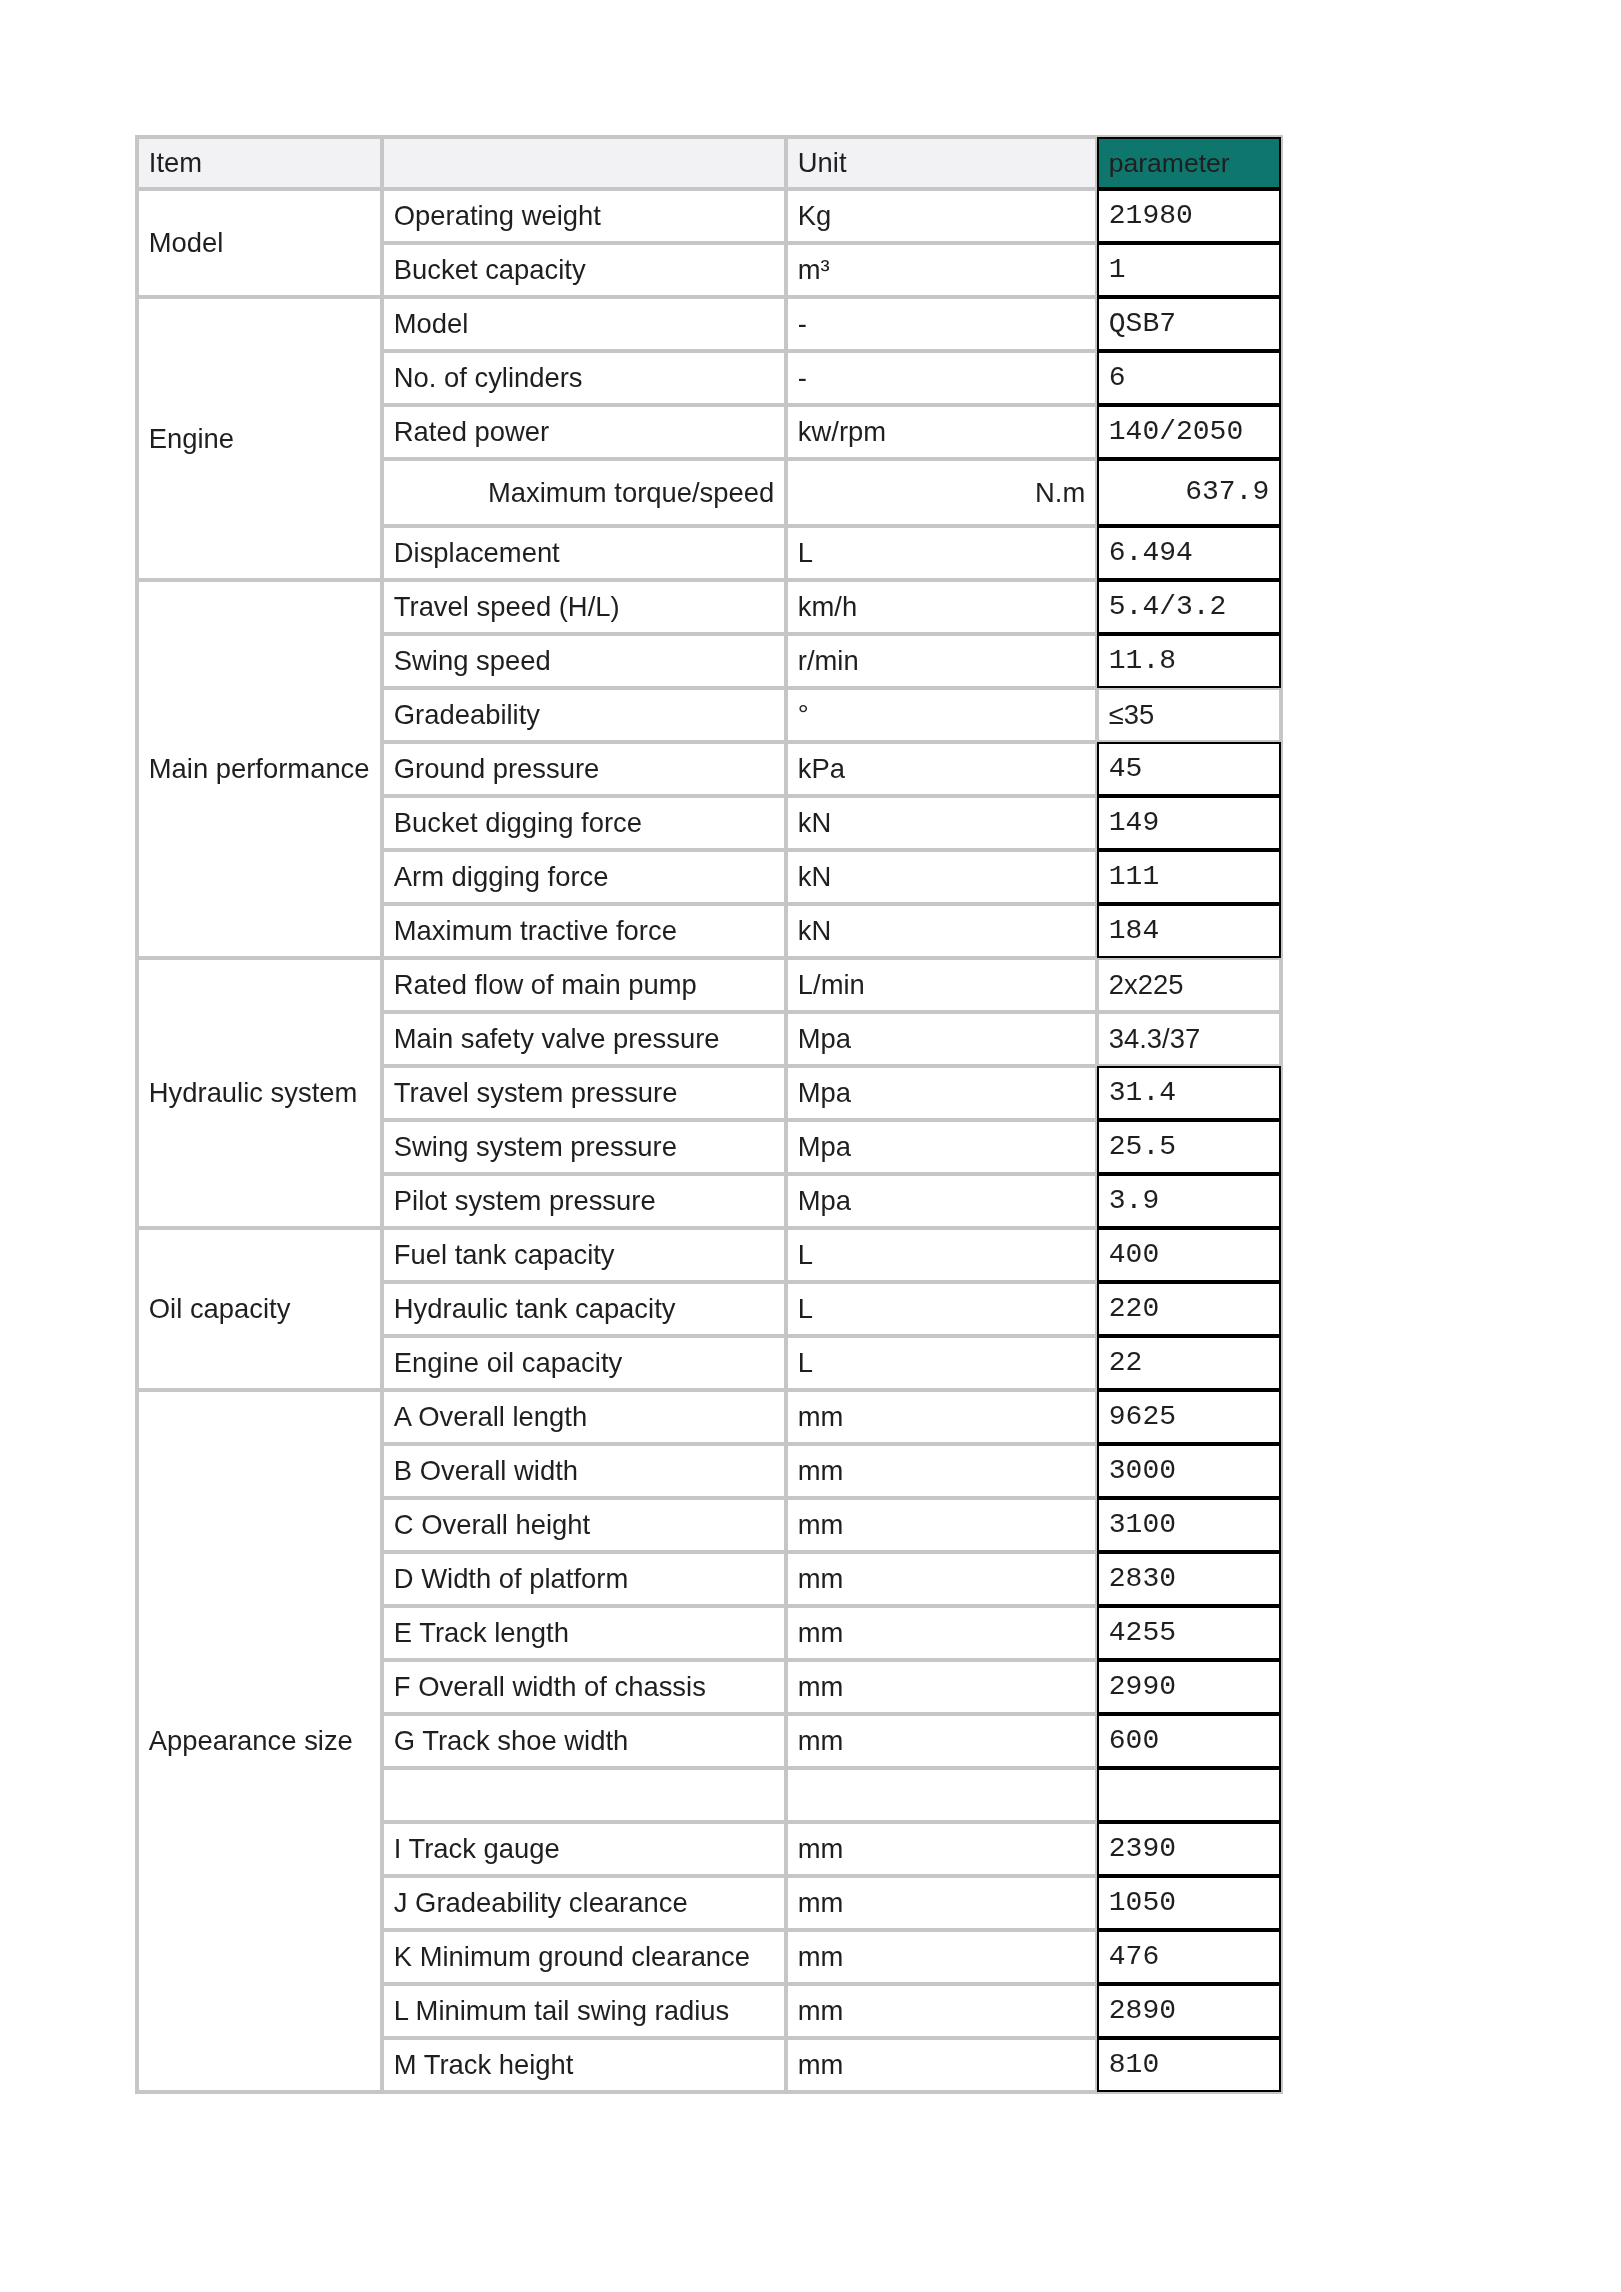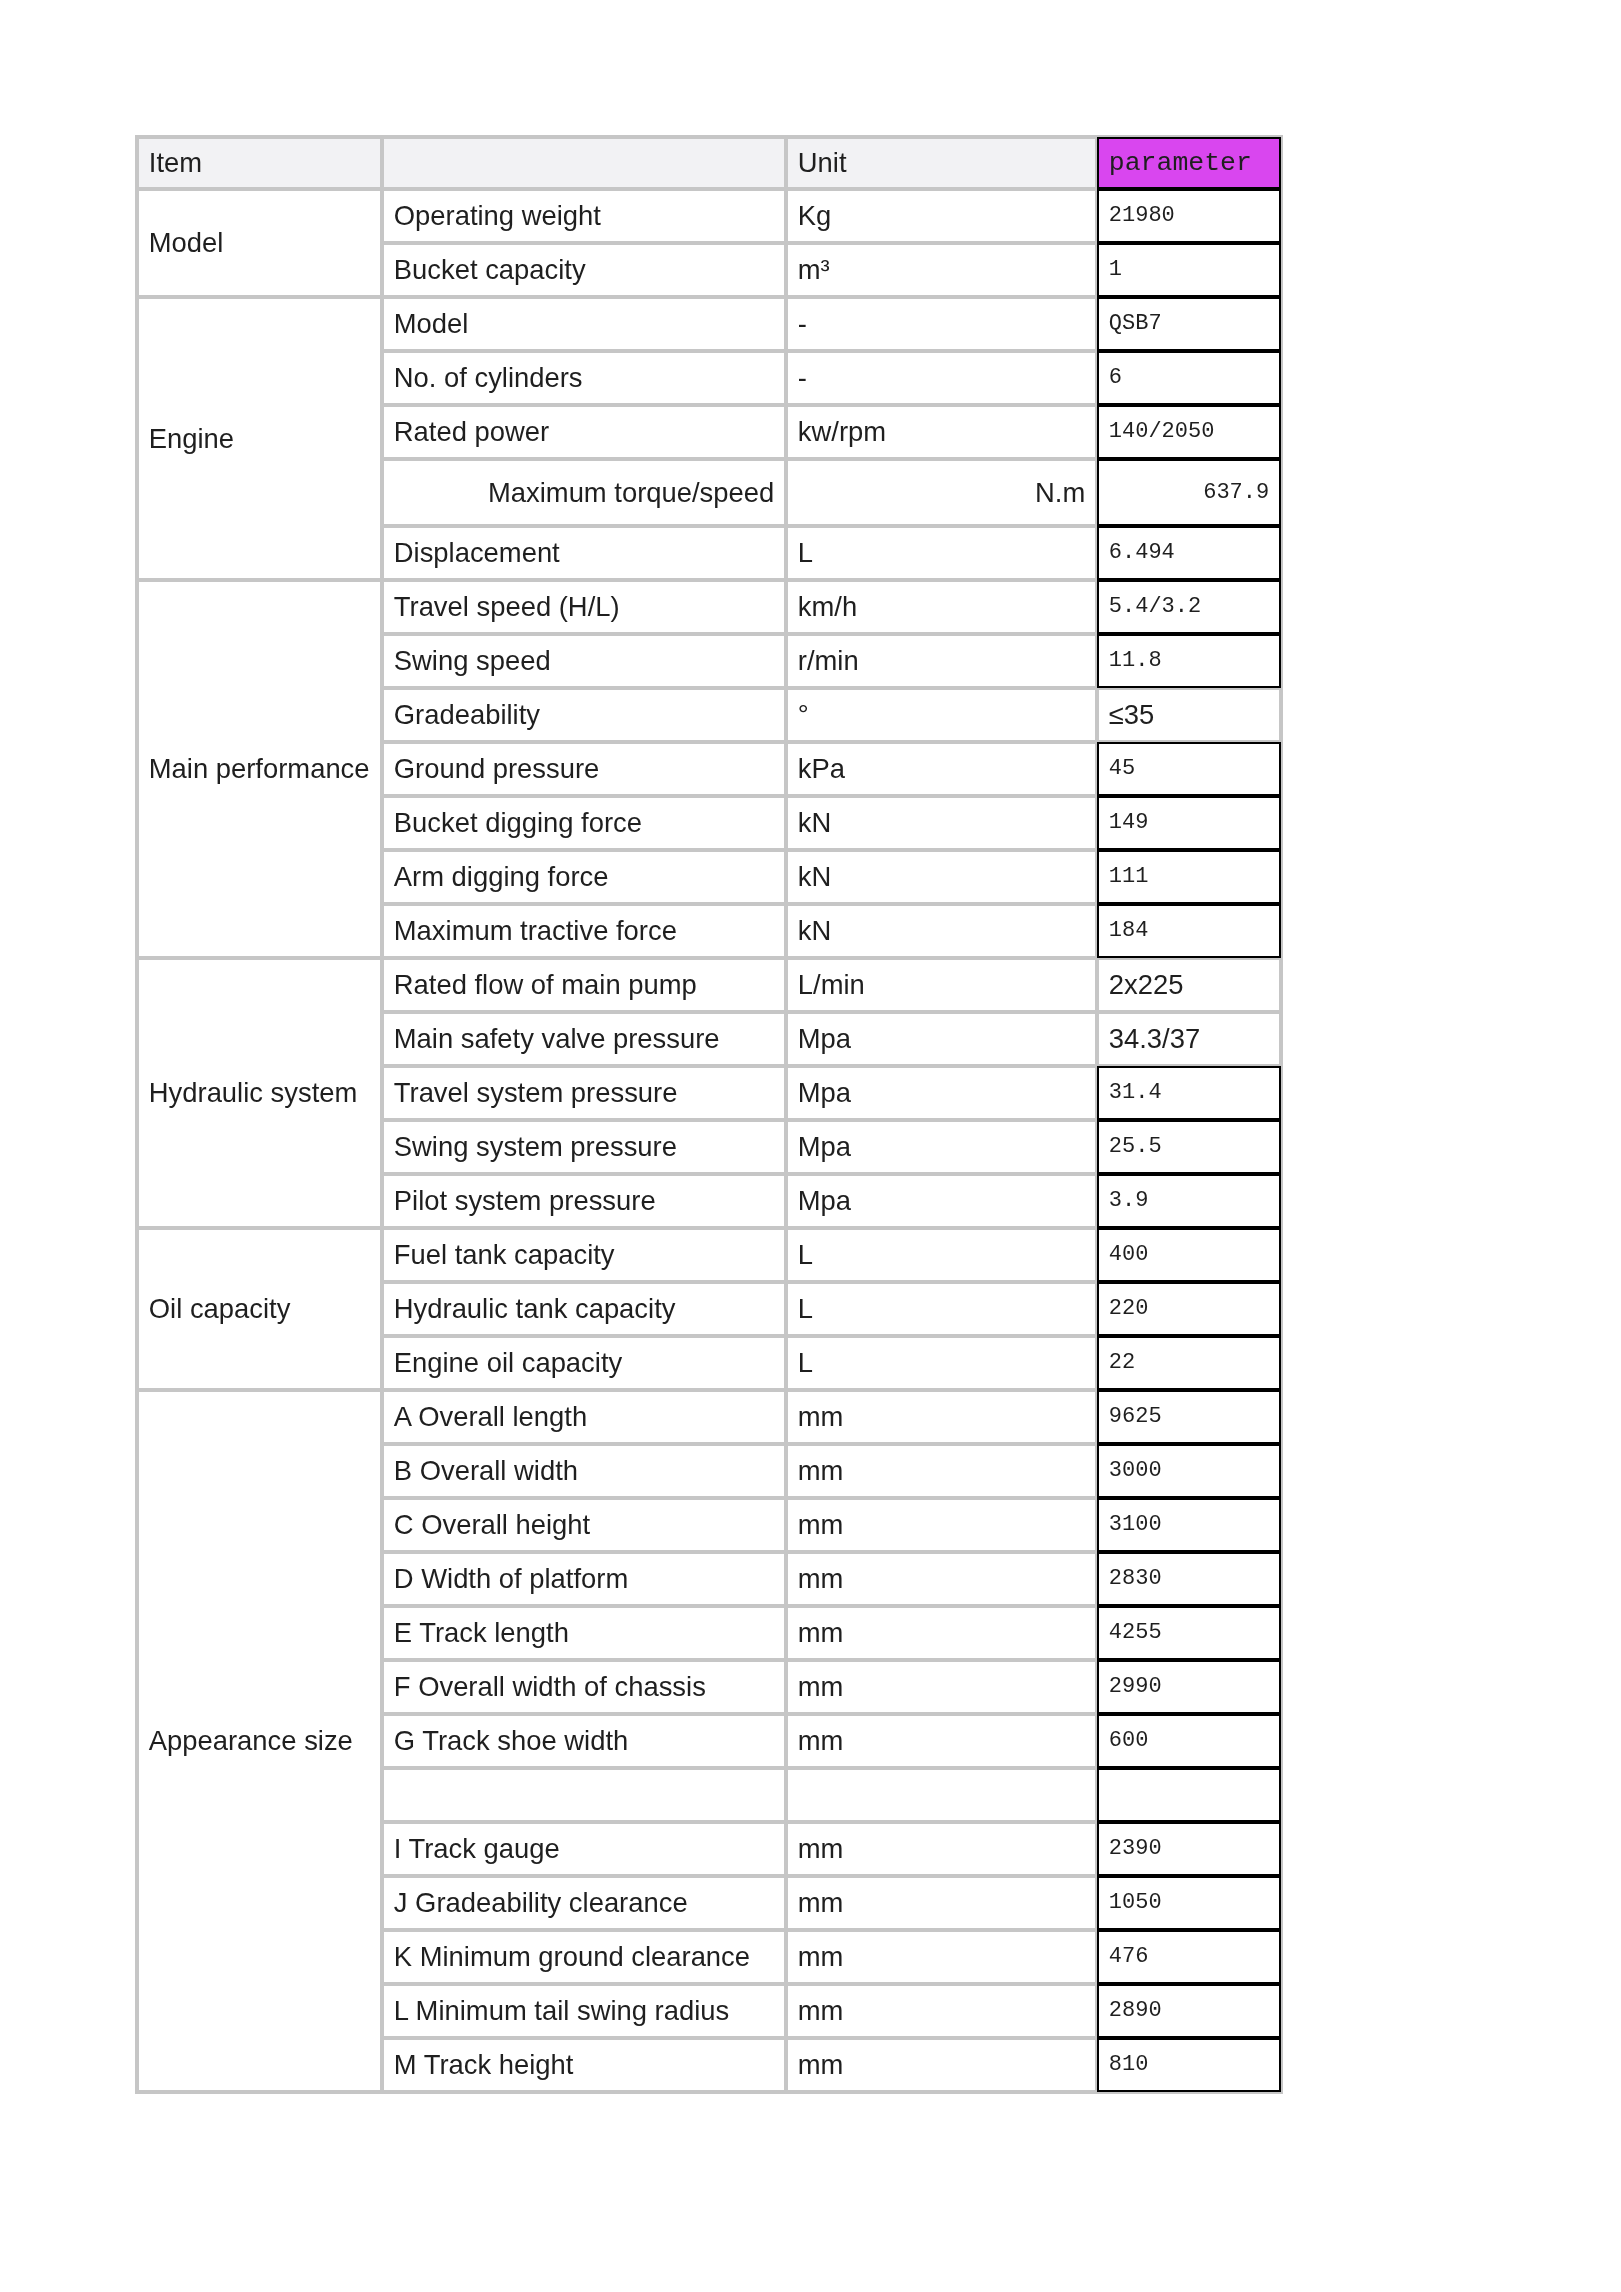--- a/index.html
+++ b/index.html
@@ -49,25 +49,25 @@
   }
   tr.hdr-row th {
     height: 52px;
   }
   
   .pblack {
     border: 2.9px solid #000000;
   }
   .mono {
     font-family: "Liberation Mono", "DejaVu Sans Mono", monospace;
-    font-size: 22px;
+    font-size: 28px;
   }
   .hdr-param {
-    background: #d946ef;
-    font-family: Liberation Mono, monospace;
+    background: #0f766e;
+    font-family: Liberation Sans, sans-serif;
     font-size: 26.5px;
   }
 </style>
 </head>
 <body>
 
 <table class="spec">
   <colgroup>
     <col style="width:245px">
     <col style="width:404px">

